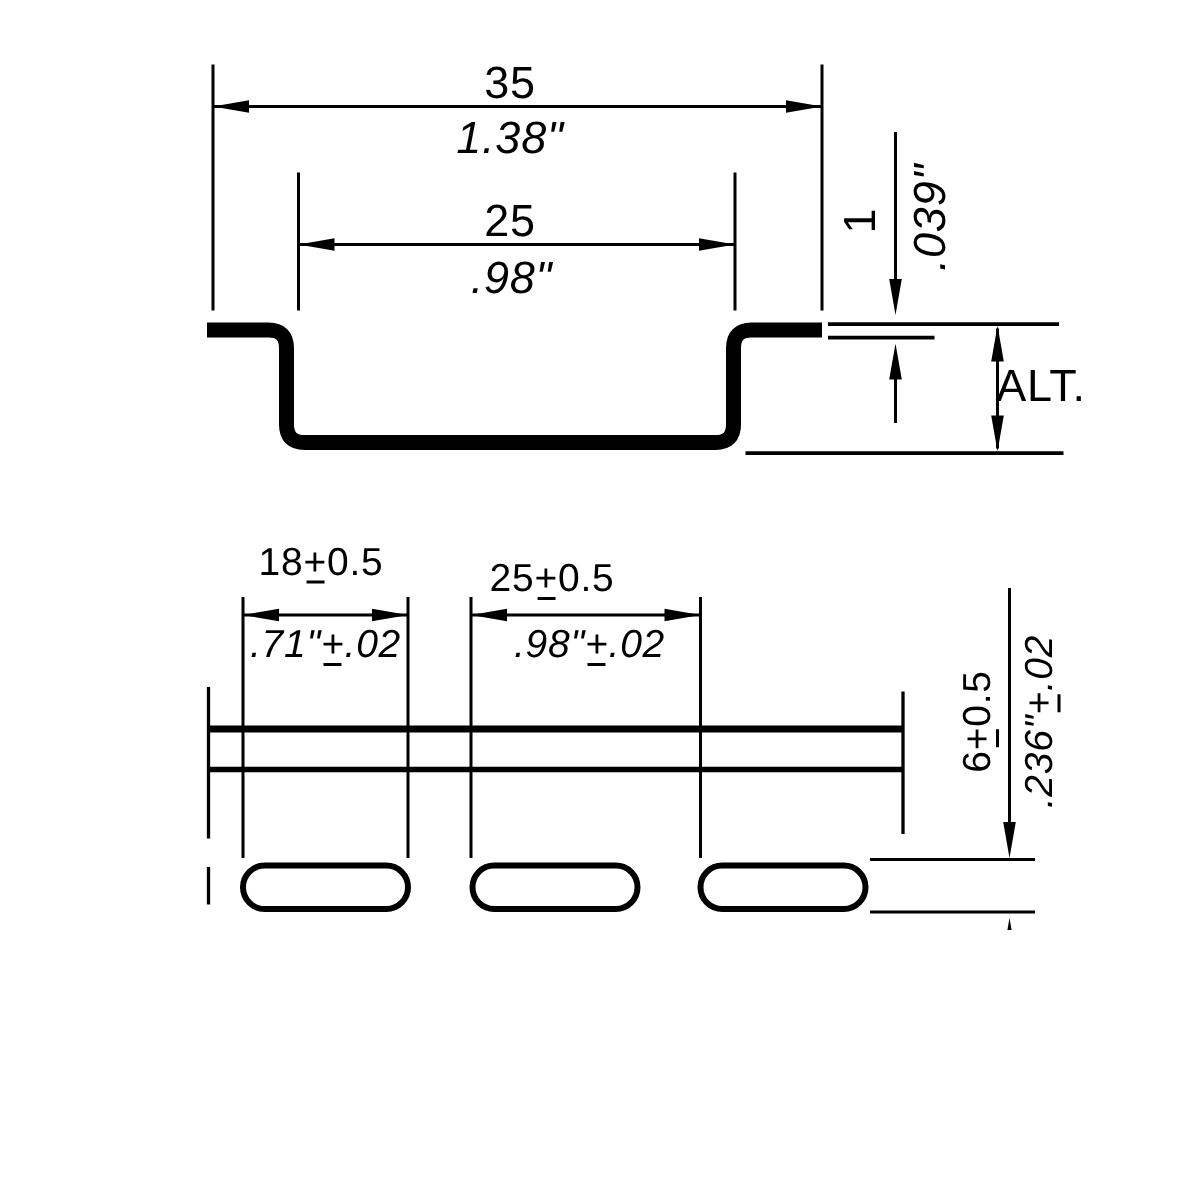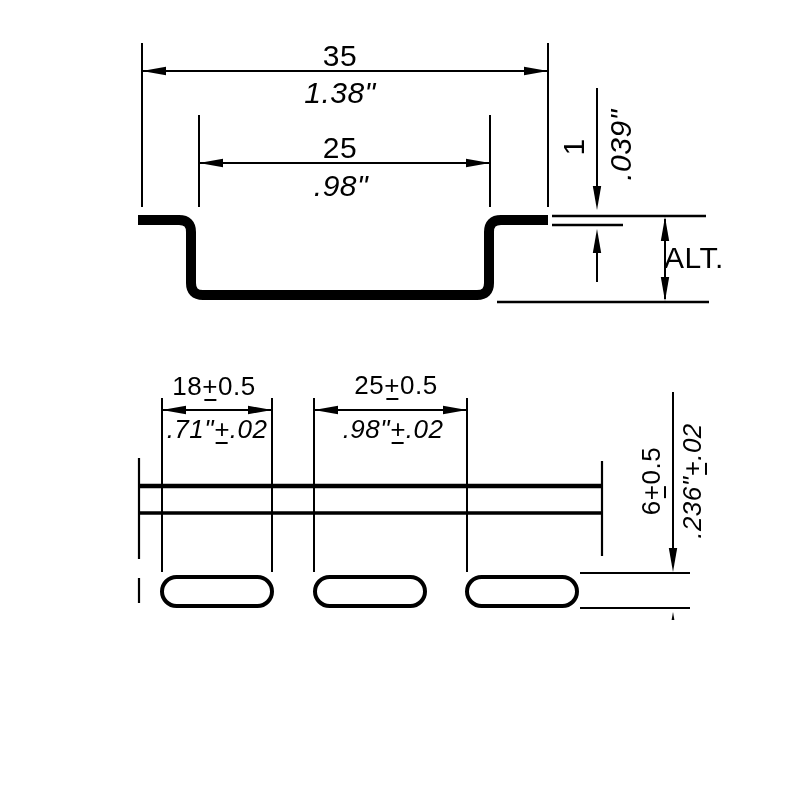--- a/index.html
+++ b/index.html
@@ -90,20 +90,20 @@
   </svg>
 
   <div class="lbl f30" style="left:340px;top:56px">35</div>
   <div class="lbl f30 it" style="left:340px;top:93px">1.38"</div>
   <div class="lbl f30" style="left:340px;top:148px">25</div>
   <div class="lbl f30 it" style="left:341px;top:186px">.98"</div>
   <div class="lbl f30 rot" style="left:574px;top:147px">1</div>
   <div class="lbl f30 rot it" style="left:621px;top:145px">.039"</div>
   <div class="lbl f30" style="left:694px;top:258px">ALT.</div>
 
-  <div class="lbl f26" style="left:214px;top:386px">18<span class="pm">+</span>0.5</div>
+  <div class="lbl f26" style="left:214px;top:374px">18<span class="pm">+</span>0.5</div>
   <div class="lbl f26 it" style="left:217px;top:429px">.71"<span class="pm">+</span>.02</div>
-  <div class="lbl f26" style="left:396px;top:385px">25<span class="pm">+</span>0.5</div>
+  <div class="lbl f26" style="left:368px;top:385px">25<span class="pm">+</span>0.5</div>
   <div class="lbl f26 it" style="left:393px;top:429px">.98"<span class="pm">+</span>.02</div>
   <div class="lbl f26 rot" style="left:651px;top:481px">6<span class="pm">+</span>0.5</div>
   <div class="lbl f26 rot it" style="left:692px;top:481px">.236"<span class="pm">+</span>.02</div>
 
 </div>
 
 </body></html>

